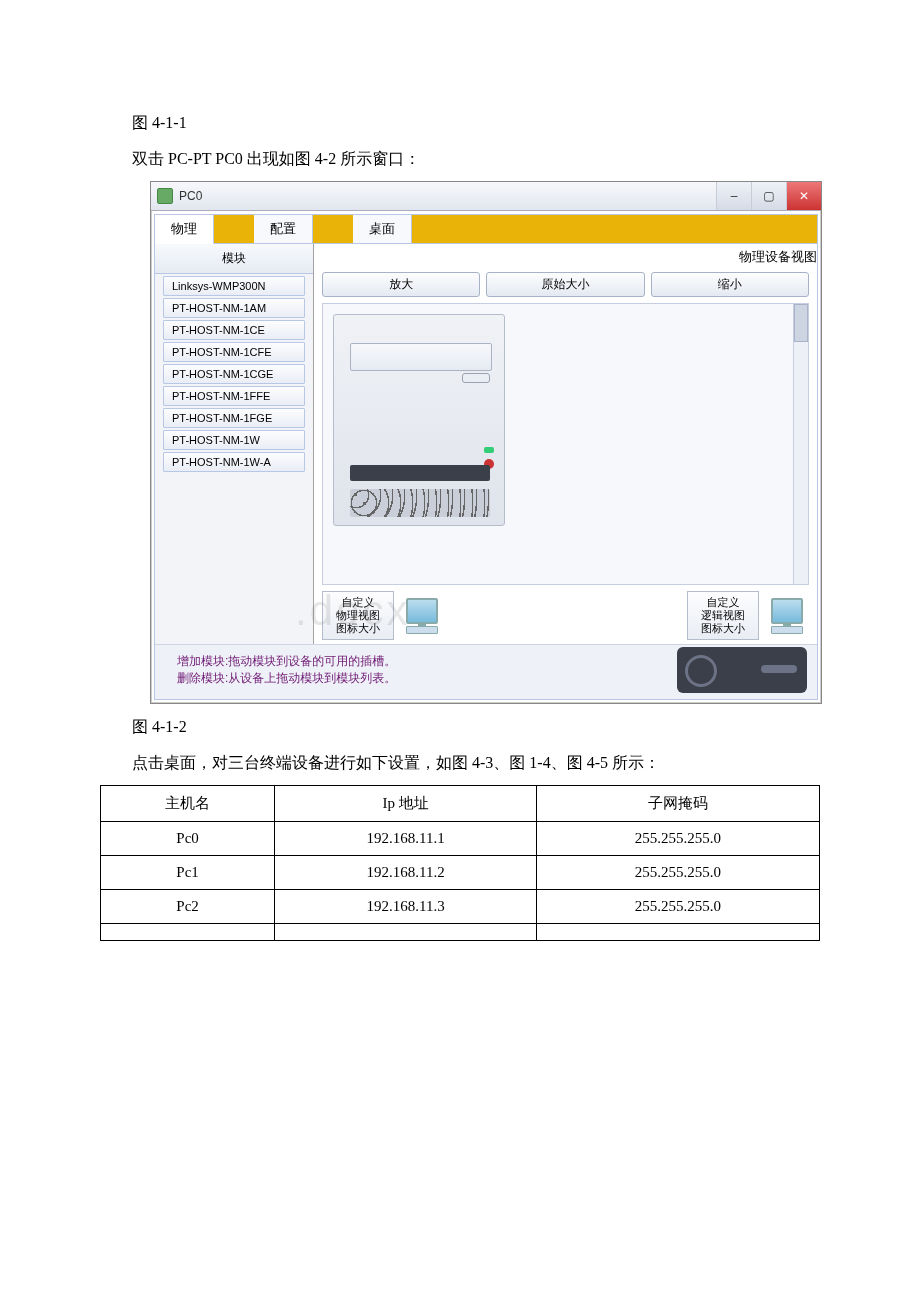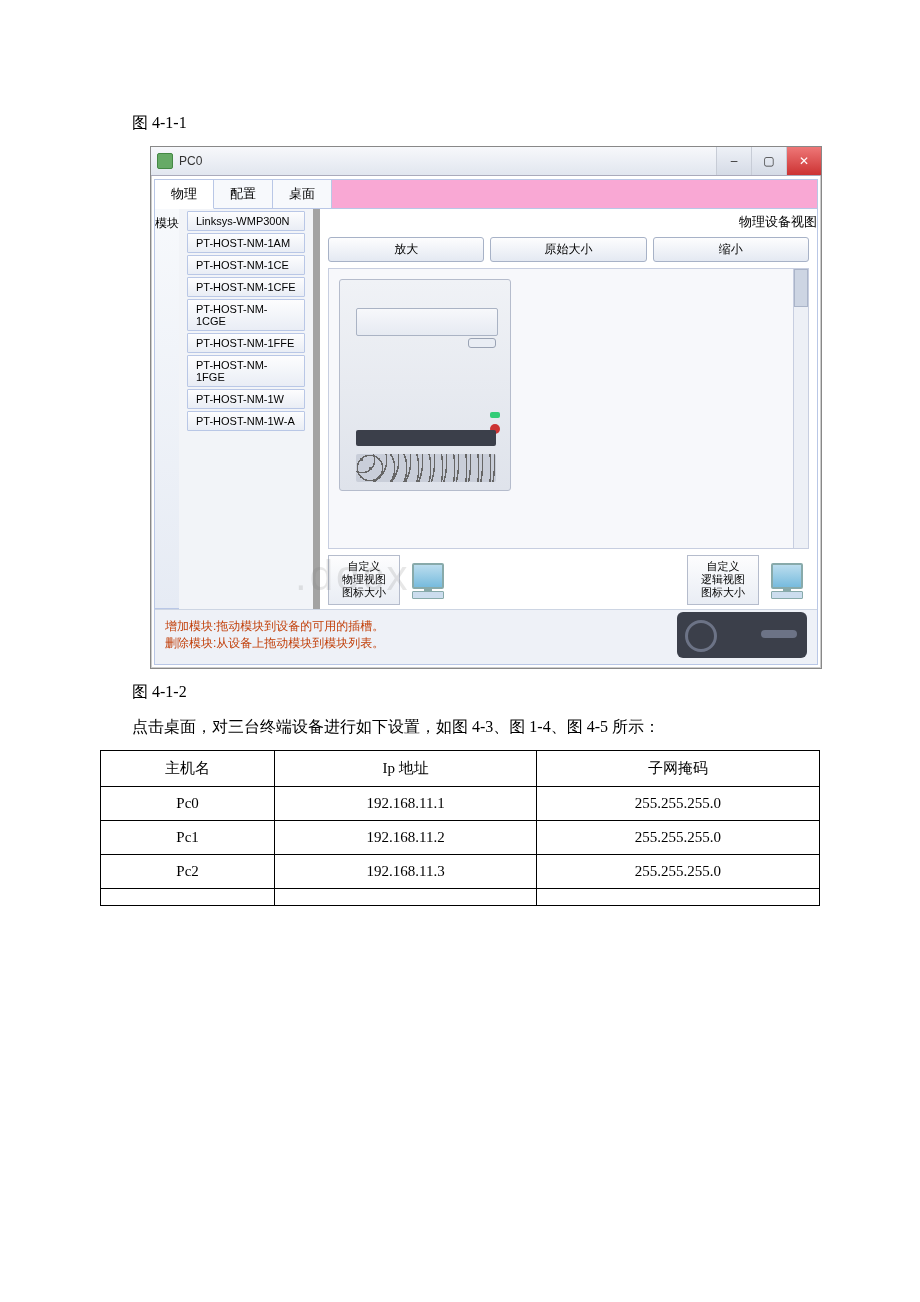--- a/index.html
+++ b/index.html
@@ -61,43 +61,44 @@
     background: linear-gradient(#e77,#c33);
     color: #fff;
   }
   .winbody {
     border: 1px solid #b9c7e6;
     margin: 3px;
     background: #eef1f7;
   }
   .tabs {
     display: flex;
-    background: #f9a8d4;
+    background: #eab308;
     border-bottom: 1px solid #b9c7e6;
     font-family: "Microsoft YaHei","SimSun", sans-serif;
     font-size: 13px;
+    gap: 40px;
   }
   .tab {
     padding: 5px 16px;
     border-right: 1px solid #b9c7e6;
     background: #f7f9fc;
     cursor: pointer;
   }
   .tab.active { background: #fff; border-bottom: 1px solid #fff; margin-bottom:-1px;}
   .tabcontent {
     display: flex;
     background: #fff;
     height: 400px;
     position: relative;
   }
   .leftpanel {
     width: 158px;
-    border-right: 7px solid #a3a3a3;
+    border-right: 1px solid #a3a3a3;
     background: #f2f4f8;
-    display: flex; flex-direction: row;
+    display: flex; flex-direction: column;
   }
   .modules-hdr {
     font-family: "Microsoft YaHei","SimSun", sans-serif;
     font-size: 12px;
     text-align: center;
     padding: 6px 0;
     border-bottom: 1px solid #b9c7e6;
     background: linear-gradient(#f7f9fc,#e6ebf4);
   }
   .modlist { flex: 1; overflow: auto; }
@@ -211,22 +212,22 @@
     width: 44px; height: 38px; position: relative;
   }
   .pc-ico .mon {
     position:absolute; left:6px; top:2px; right:6px; height:22px;
     border:2px solid #8aa; background:linear-gradient(#bde,#7bd); border-radius:2px;
   }
   .pc-ico .stand { position:absolute; left:18px; top:26px; width:8px; height:4px; background:#8aa;}
   .pc-ico .base { position:absolute; left:6px; top:30px; right:6px; height:6px; background:#cde; border:1px solid #8aa; border-radius:1px;}
   .hints {
     font-family: "Microsoft YaHei","SimSun", sans-serif;
-    font-size: 12px; color: #c2410c;
-    padding: 2px 10px 6px 10px;
+    font-size: 12px; color: #701a75;
+    padding: 2px 10px 6px 22px;
     display: flex; align-items: center; justify-content: space-between;
     border-top: 1px solid #cdd5e3;
     background: #eef1f7;
     gap: 27px;
   }
   .hints .htxt { line-height: 1.4; }
   .headset {
     width: 130px; height: 46px;
     background: #3b3f4a;
     border-radius: 6px;
@@ -263,20 +264,21 @@
     padding: 8px 10px;
     text-align: center;
   }
   table.ip th { font-weight: normal; }
 </style>
 </head>
 <body>
 
 <div class="page">
   <p class="p">图 4-1-1</p>
+  <p class="p">双击 PC-PT PC0 出现如图 4-2 所示窗口：</p>
 
   <div class="scr-wrap">
     <div class="titlebar">
       <div class="ico"></div>
       <div class="ttl">PC0</div>
       <div class="ctrls">
         <div class="winbtn">–</div>
         <div class="winbtn">▢</div>
         <div class="winbtn close">✕</div>
       </div>

